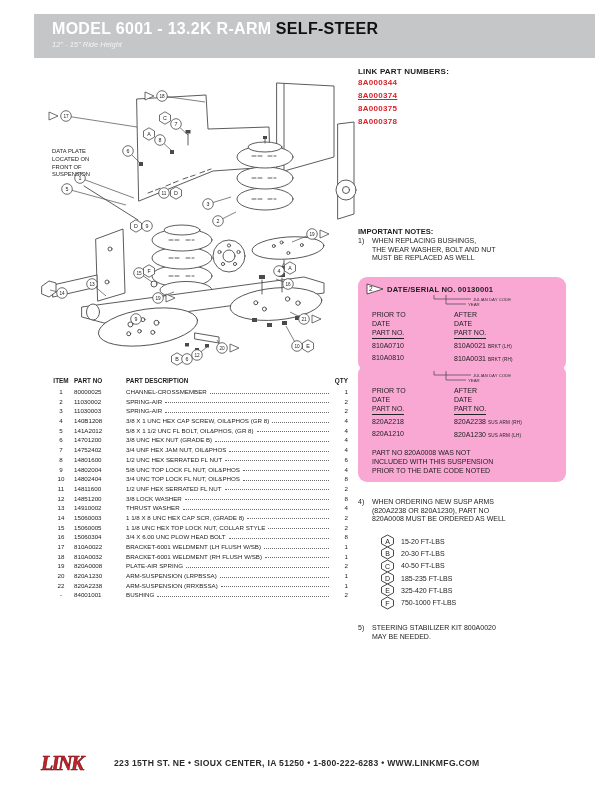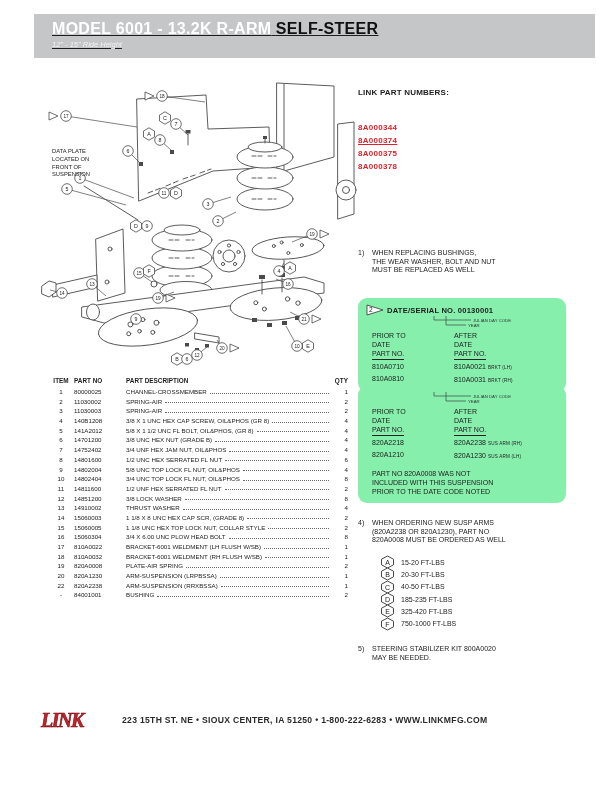--- a/index.html
+++ b/index.html
@@ -1,43 +1,43 @@
 <!DOCTYPE html>
 <html><head>
 <meta charset="utf-8">
 <style>
   html,body{margin:0;padding:0;background:#ffffff;}
   .page{position:relative;width:612px;height:792px;background:#fff;overflow:hidden;
         font-family:"Liberation Sans",sans-serif;color:#1d1d1d;}
 
   
   .band{position:absolute;left:34px;top:14px;right:17px;height:44px;background:#c5c6c8;
-        padding:6px 0 0 18px;box-sizing:border-box;text-decoration:underline;}
+        padding:6px 0 0 18px;box-sizing:border-box;}
   .t-main{color:#ffffff;font-size:16px;font-weight:bold;letter-spacing:.3px;}
   .t-accent{color:#101010;font-size:16px;font-weight:bold;letter-spacing:.3px;}
   .subtitle{color:#f3f3f3;font-size:7.5px;font-style:italic;margin-top:2px;}
 
   
   .diagram{position:absolute;left:36px;top:72px;width:322px;height:312px;}
   .data-plate-note{position:absolute;left:16px;top:76px;width:58px;font-size:5.8px;
         line-height:1.35;white-space:pre-line;color:#222;}
 
   
-  .right-col{position:absolute;left:358px;top:88px;width:236px;height:660px;}
+  .right-col{position:absolute;left:358px;top:67px;width:236px;height:660px;}
   .right-col>div{position:absolute;left:0;}
   .lpn{top:0;}
   .lpn-heading{font-size:8px;font-weight:bold;letter-spacing:.2px;}
   .lpn-num{font-size:8px;font-weight:bold;line-height:13px;letter-spacing:.3px;}
   .imp-notes{top:160px;width:236px;}
   .notes-heading{font-size:7.6px;font-weight:bold;}
   .note-row{display:flex;margin-top:1px;}
   .note-num{width:14px;font-size:7px;flex:0 0 auto;}
   .note-text{font-size:7px;line-height:1.24;white-space:pre-line;}
 
-  .serial-box{background:#86efac;border-radius:9px;padding:6px 8px 7px 8px;width:208px;box-sizing:border-box;}
+  .serial-box{background:#f9a8d4;border-radius:9px;padding:6px 8px 7px 8px;width:208px;box-sizing:border-box;}
   .sbox1{top:210px;} .sbox2{top:298px;}
   .sb-title-row{display:flex;align-items:center;}
   .sb-flag{flex:0 0 auto;margin-right:3px;}
   .sb-title{font-size:7.6px;font-weight:bold;letter-spacing:.2px;}
   .sb-code-svg{display:block;margin-left:58px;margin-top:-1px;}
   .sb-cols{display:grid;grid-template-columns:82px 1fr;margin-left:6px;margin-top:1px;}
   .sb-col div{font-size:7px;line-height:9px;}
   .sb-col .u{display:inline-block;border-bottom:.8px solid #222;padding-bottom:.5px;}
   .sb-col .sb-val{margin-top:2.5px;font-size:7px;}
   .sb-suffix{font-size:4.6px;letter-spacing:.2px;}
@@ -54,21 +54,21 @@
   .pt-head{font-size:6.4px;font-weight:bold;height:11px;}
   .pt-item{width:26px;text-align:center;flex:0 0 auto;}
   .pt-part{width:52px;flex:0 0 auto;}
   .pt-desc{flex:1;display:flex;align-items:baseline;min-width:0;}
   .d-text{white-space:nowrap;}
   .leader{flex:1;border-bottom:1px dotted #6a6a6a;margin:0 3px 1.5px 3px;min-width:6px;align-self:flex-end;}
   .pt-qty{width:16px;text-align:right;flex:0 0 auto;}
   .pt-head .pt-qty{text-align:right;}
 
   
-  .footer{position:absolute;left:40px;top:707px;display:flex;align-items:center;gap:8px;}
+  .footer{position:absolute;left:40px;top:750px;display:flex;align-items:center;}
   .addr{font-size:8.6px;font-weight:bold;letter-spacing:.3px;color:#2a2a2a;margin-left:26px;}
 </style>
 </head>
 <body>
 
 <div class="page">
 
   <div class="band" style="background: rgb(197, 198, 200);">
     <div>
       <span class="t-main">MODEL 6001 - 13.2K R-ARM</span>
@@ -336,28 +336,29 @@
 LOCATED ON
 FRONT OF
 SUSPENSION</div>
   </div>
 
   <div class="right-col">
 
     <div class="lpn">
       <div class="lpn-heading">LINK PART NUMBERS:</div>
       <div id="lpn-list">
-          <div class="lpn-num" style="color: rgb(216, 35, 42); margin-top: 24px;">8A000344</div>
+          <div class="lpn-num" style="color: rgb(216, 35, 42);">8A000344</div>
           <div class="lpn-num" style="color: rgb(216, 35, 42); text-decoration: underline;">8A000374</div>
           <div class="lpn-num" style="color: rgb(216, 35, 42);">8A000375</div>
           <div class="lpn-num" style="color: rgb(216, 35, 42);">8A000378</div>
         </div>
     </div>
 
     <div class="imp-notes">
+      <div class="notes-heading">IMPORTANT NOTES:</div>
       <div class="note-row">
         <span class="note-num">1)</span>
         <span class="note-text">WHEN REPLACING BUSHINGS,
 THE WEAR WASHER, BOLT AND NUT
 MUST BE REPLACED AS WELL</span>
       </div>
     </div>
 
     <div class="serial-box sbox1">
       <div class="sb-title-row">

